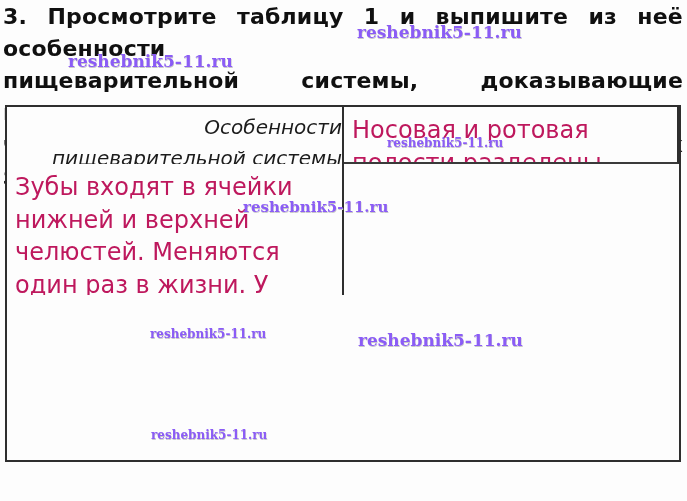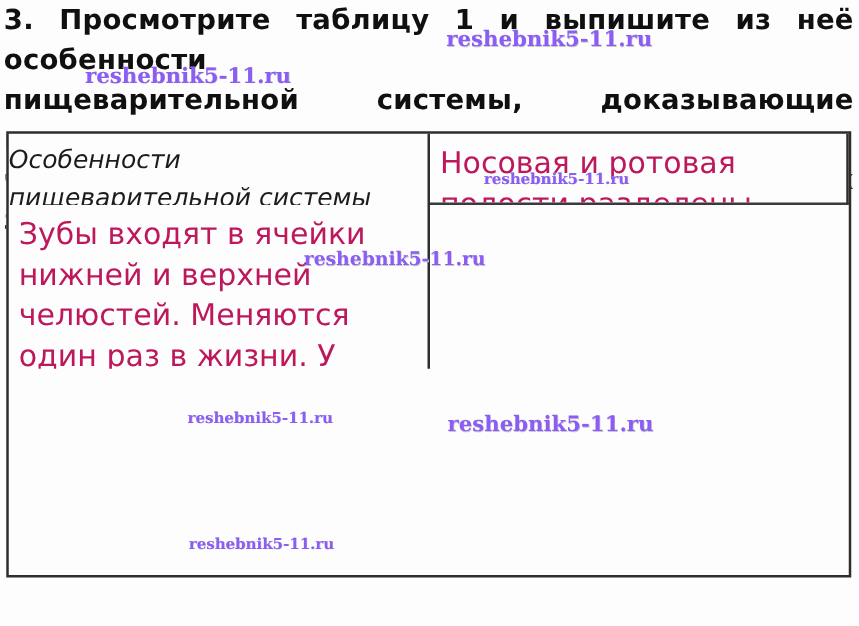--- a/index.html
+++ b/index.html
@@ -52,21 +52,21 @@
     box-sizing: border-box;
     overflow: hidden;
   }
   .col-left { border-right: 2px solid #2e2e2e; }
   .row-mid  { border-bottom: 2px solid #3a3a3a; }
 
   .head-cell {
     font-style: italic;
     font-size: 20px;
     line-height: 31px;
-    text-align: left;
+    text-align: right;
     padding-top: 5px;
     font-family: "DejaVu Sans", sans-serif;
     color: #1c1c1c;
   }
   .body-cell {
     font-size: 24px;
     line-height: 32.5px;
     padding: 7px 6px 0 8px;
     color: #be185d;
   }

